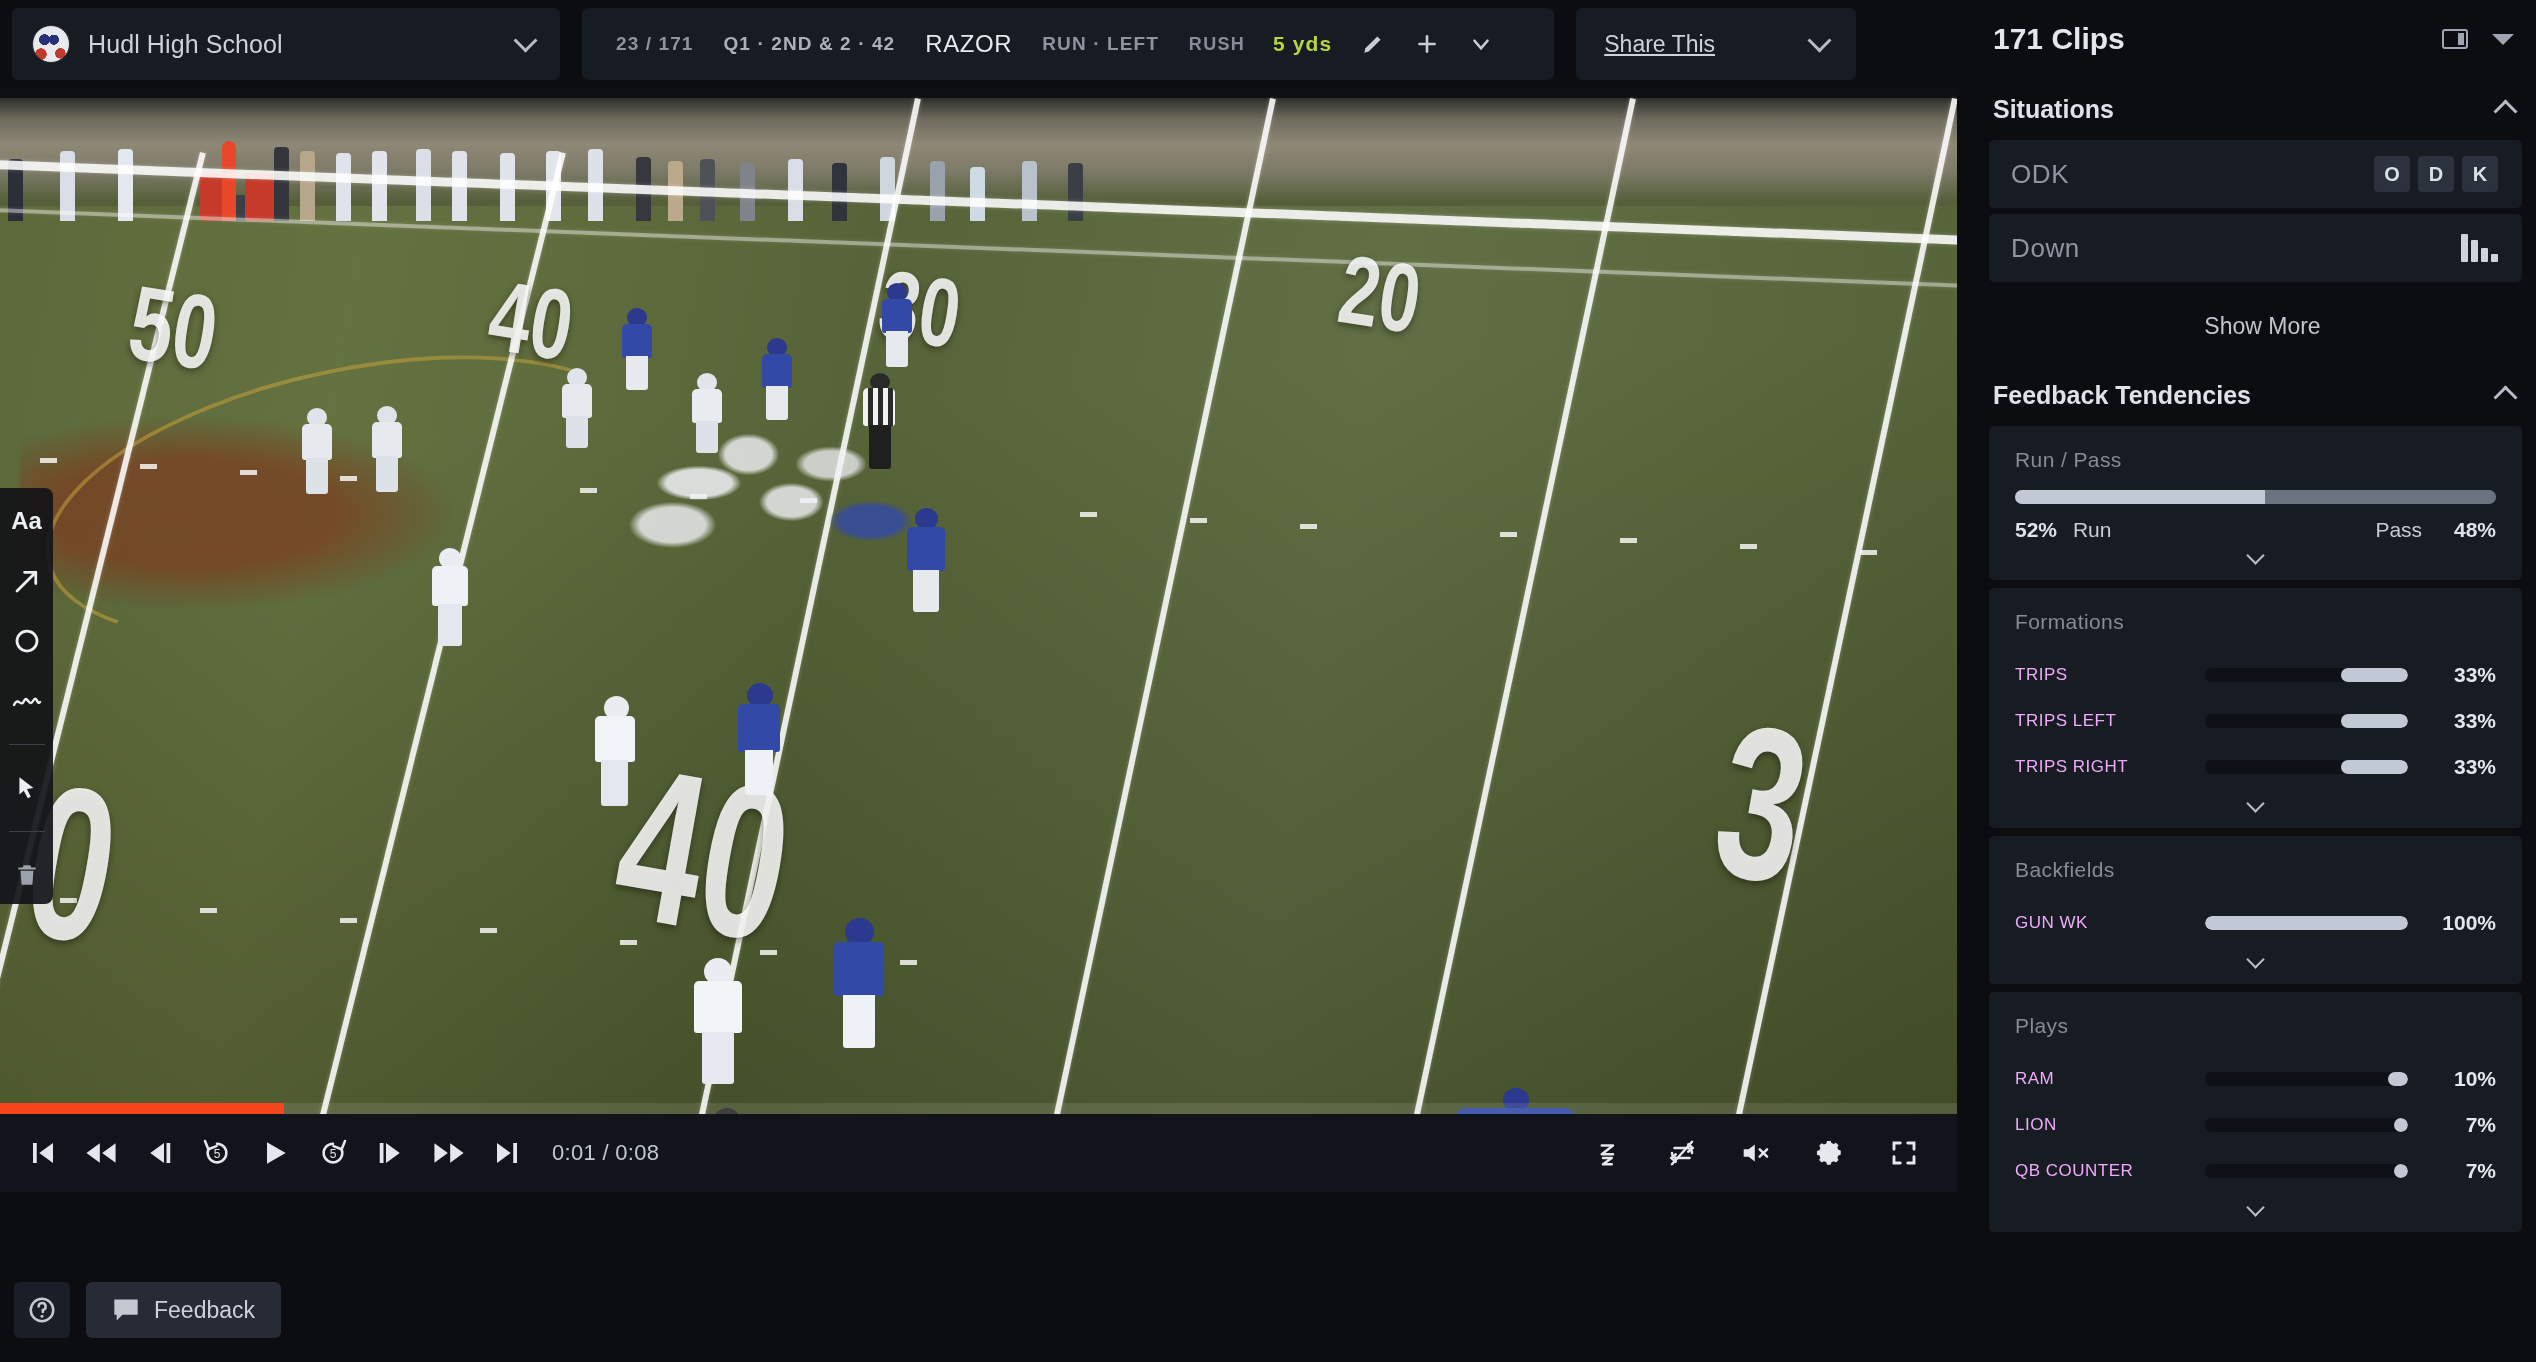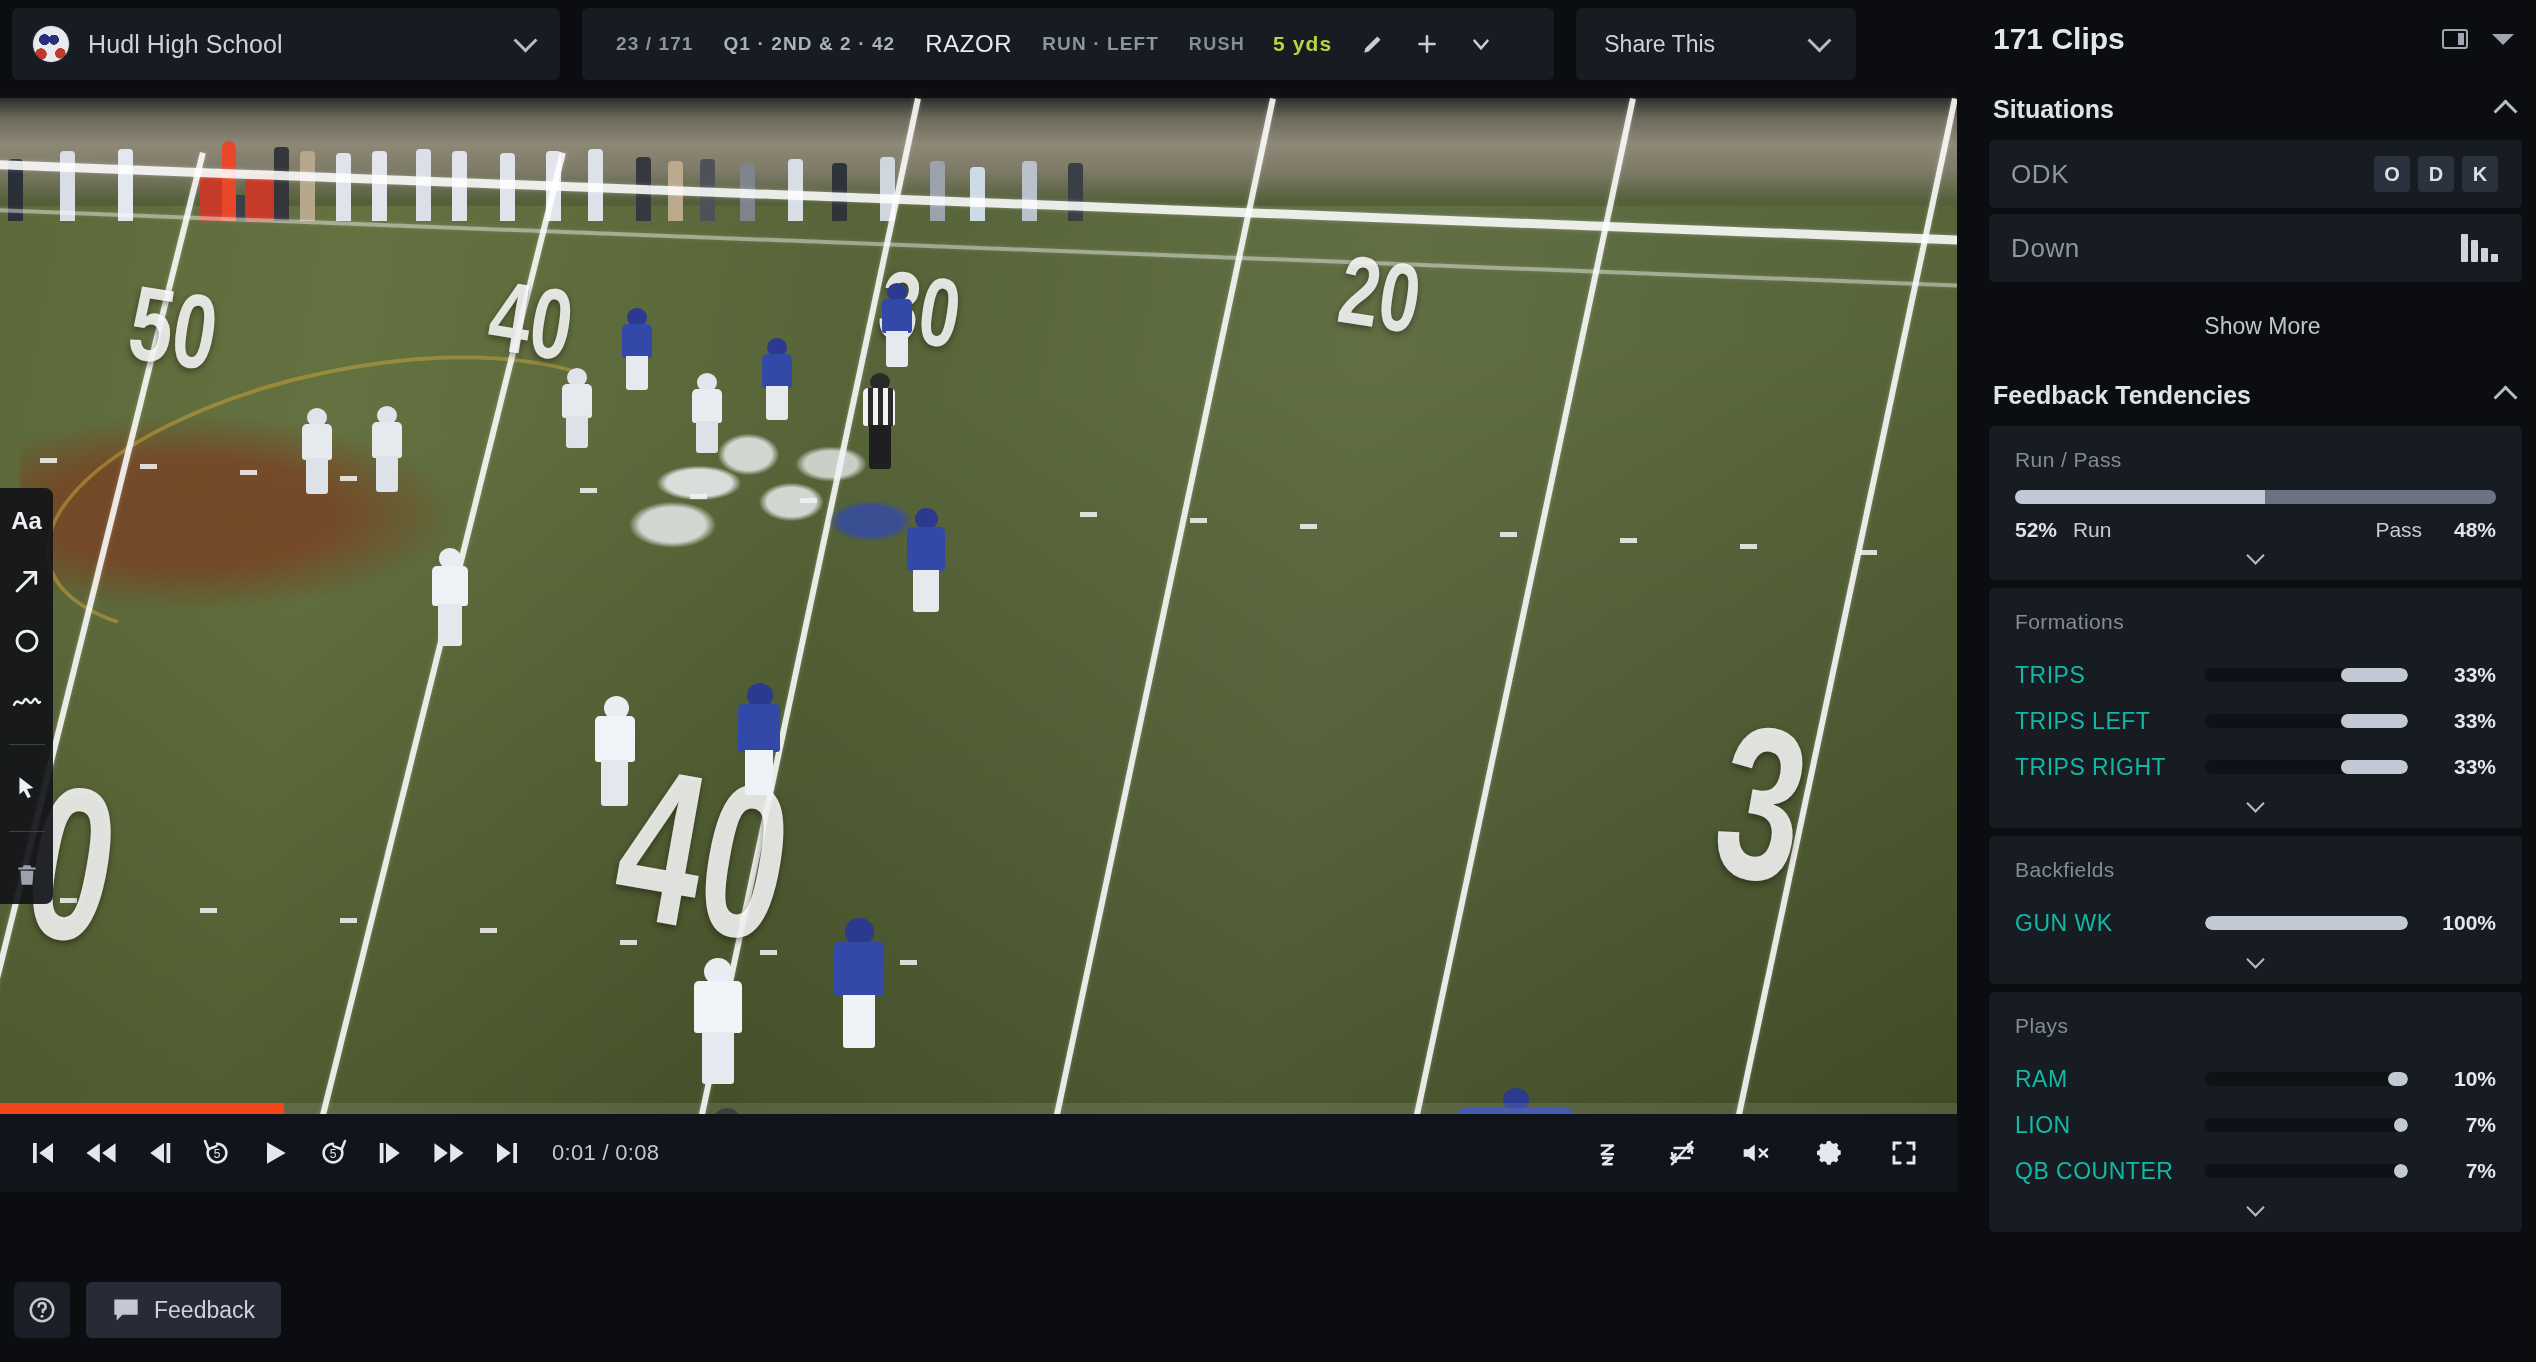--- a/index.html
+++ b/index.html
@@ -47,21 +47,21 @@
   .meta-pill .soft { color: #8d949f; }
   .meta-pill .mid { color: #aab1bb; font-weight: bold; font-size: 19px; }
 
   .rush-group { margin-left: auto; display: flex; align-items: center; gap: 28px; padding-right: 26px; text-align: right; }
   .rush-lbl { color: #868d98; font-size: 18px; letter-spacing: 1.3px; font-weight: bold; }
   .yds { color: #b9d441; font-size: 21px; }
   .icon-btn { color: #c3c8d1; display: flex; align-items: center; justify-content: center; cursor: pointer; }
 
   .share-pill { width: 280px; margin-left: 22px; margin-right: 14px; padding: 0 28px;
                 justify-content: space-between; }
-  .share-lbl { color: #cdd2da; font-size: 23px; }
+  .share-lbl { color: #cdd2da; font-size: 23px; text-decoration: underline; }
 
   
   .stage { position: relative; width: 1957px; height: 1104px; margin: 0 0 0 0;
            background: #000; overflow: hidden; }
   .field {
     position: absolute; inset: 0;
     background:
       linear-gradient(176deg, rgba(255,255,255,.05) 0 30%, rgba(0,0,0,.18) 100%),
       linear-gradient(100deg, #53602f 0%, #5c6a36 18%, #4e5c2e 42%, #59673a 66%, #4b592c 100%);
   }
@@ -161,21 +161,21 @@
   .rp-bar .a { background: #c3c9d4; }
   .rp-bar .b { background: #6b7280; }
   .rp-legend { display: flex; justify-content: space-between; margin-top: 14px;
                color: #dfe3e9; font-size: 21px; }
   .rp-legend .pct { font-weight: bold; }
   .rp-legend .w { color: #c7ccd4; font-weight: normal; }
   .rp-legend span { display: inline-block; }
   .expander { display: flex; justify-content: center; padding: 14px 0 4px; cursor: pointer; }
 
   .trow { display: flex; align-items: center; height: 46px; }
-  .trow .name { color: #14b8a6; font-size: 23px; letter-spacing: .5px; flex: none; width: 190px; }
+  .trow .name { color: #f0abfc; font-size: 17px; letter-spacing: .5px; flex: none; width: 190px; }
   .trow .track { flex: 1; height: 14px; border-radius: 7px; background: #0e1116; position: relative;
                  display: flex; justify-content: flex-end; overflow: hidden; margin-right: 16px; }
   .trow .track .fl { height: 100%; background: #c3c9d4; border-radius: 7px; }
   .trow .pct { color: #e3e7ec; font-size: 21px; font-weight: bold; width: 72px; text-align: right; }
 </style>
 </head>
 <body>
 
 <div class="app">
 

